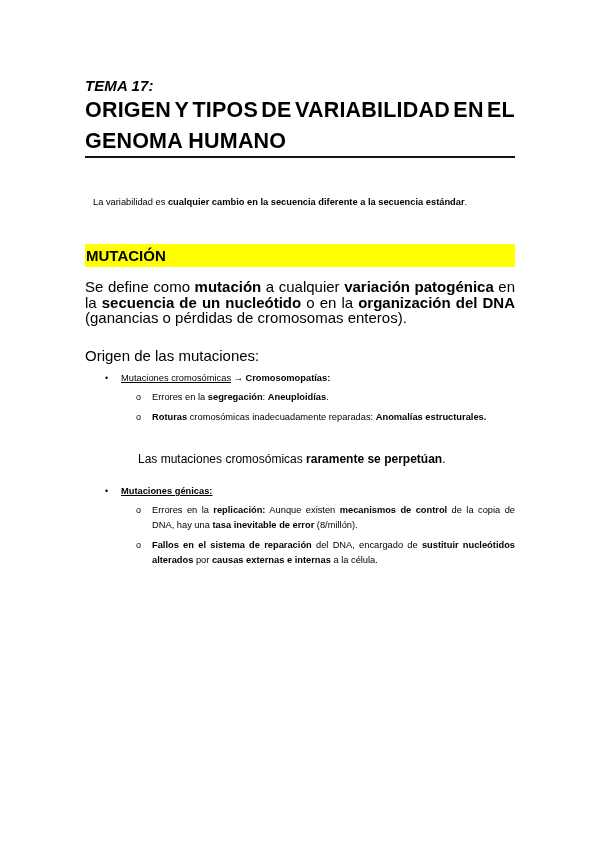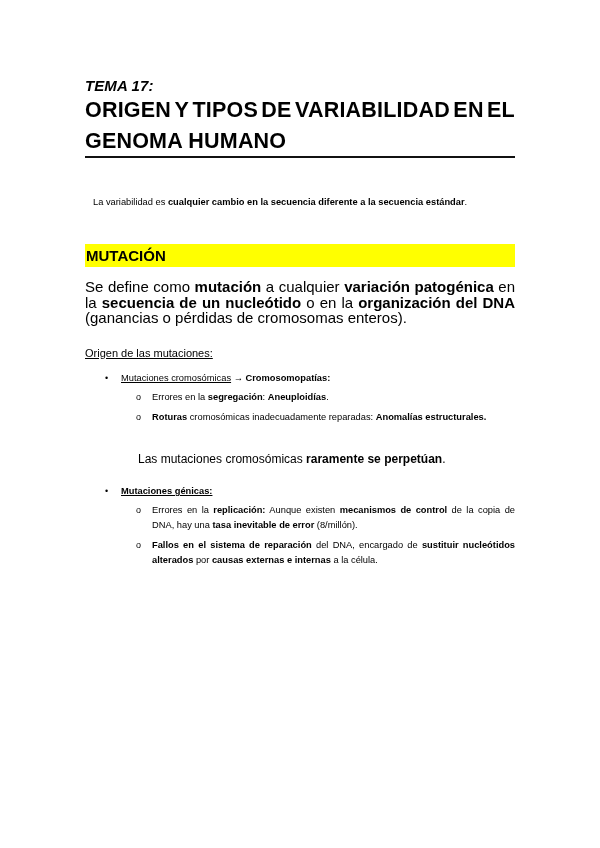--- a/index.html
+++ b/index.html
@@ -87,22 +87,21 @@
       left: 0;
       width: 430px;
       font-size: 15px;
       line-height: 15.5px;
       text-align: justify;
     }
     .origin-head {
       position: absolute;
       top: 347px;
       left: 0;
-      font-size: 11px;
-      text-decoration: underline;
+      font-size: 15px;
       text-align: right;
     }
     .bullet-row {
       position: absolute;
       left: 0;
       width: 430px;
       font-size: 9.3px;
       line-height: 15px;
     }
     .bullet-dot {

